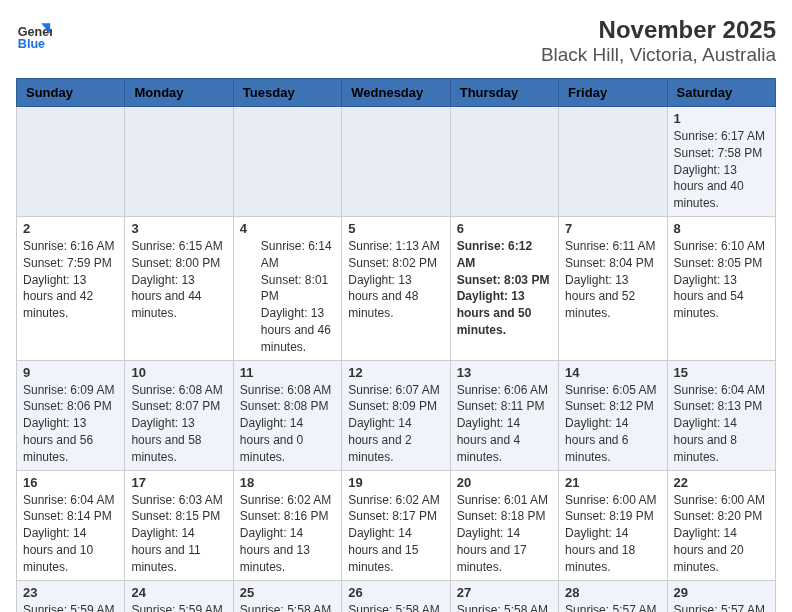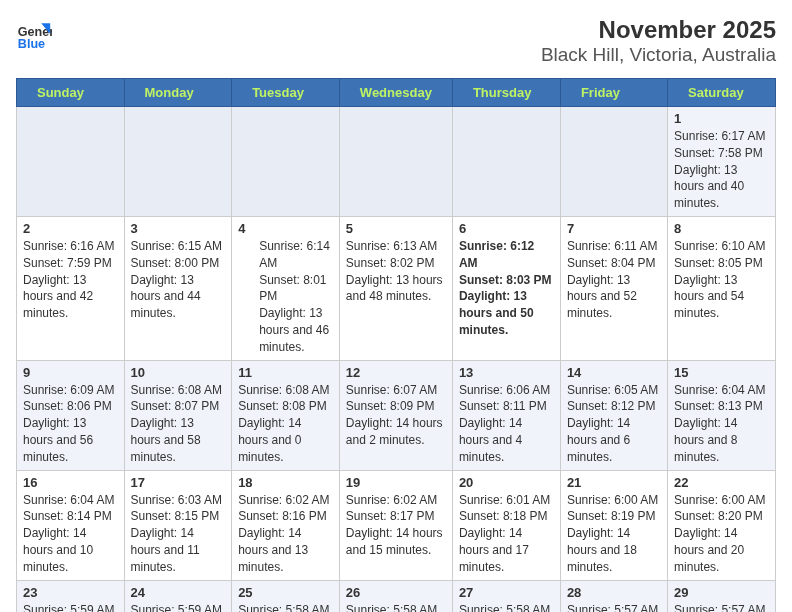--- a/index.html
+++ b/index.html
@@ -37,23 +37,23 @@
       font-size: 19px;
       color: #555;
     }
     .calendar {
       width: 100%;
       border-collapse: collapse;
       border: 1px solid #ccc;
     }
     .calendar th {
       background-color: #3d72b4;
-      color: #bef264;
+      color: #000000;
       text-align: left;
-      padding: 6px 20px;
+      padding: 6px 9px;
       font-size: 13px;
       border: 1px solid #2d5a96;
     }
     .calendar td {
       vertical-align: top;
       border: 1px solid #ccc;
       padding: 4px 6px;
       font-size: 10px;
       color: #333;
       width: calc(100% / 7);
@@ -139,21 +139,21 @@
 Daylight: 13 hours and 44 minutes.</div>
         </td>
         <td>
           <div class="day-number">4</div>
           <div class="day-info" style="white-space: pre-line; margin-left: 21px;">Sunrise: 6:14 AM
 Sunset: 8:01 PM
 Daylight: 13 hours and 46 minutes.</div>
         </td>
         <td>
           <div class="day-number">5</div>
-          <div class="day-info" style="white-space: pre-line;">Sunrise: 6:13 AM
+          <div class="day-info" style="white-space: pre-line;">Sunrise: 1:13 AM
 Sunset: 8:02 PM
 Daylight: 13 hours and 48 minutes.</div>
         </td>
         <td>
           <div class="day-number">6</div>
           <div class="day-info" style="white-space: pre-line; font-weight: bold;">Sunrise: 6:12 AM
 Sunset: 8:03 PM
 Daylight: 13 hours and 50 minutes.</div>
         </td>
         <td>

